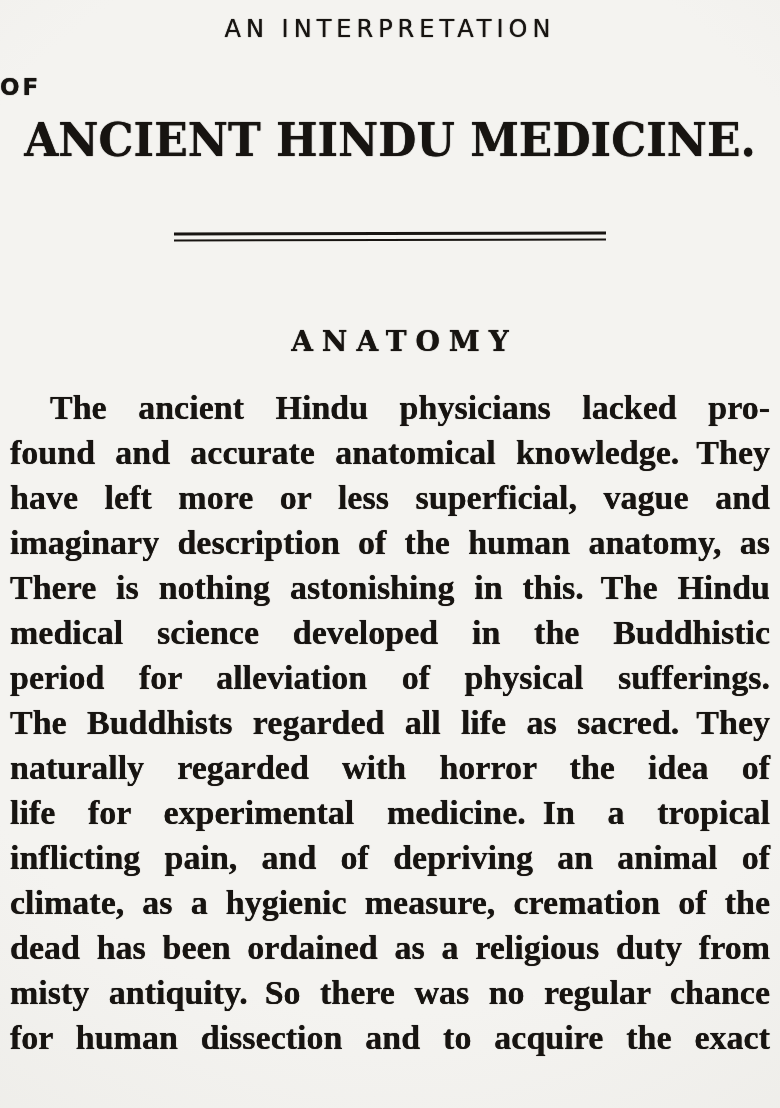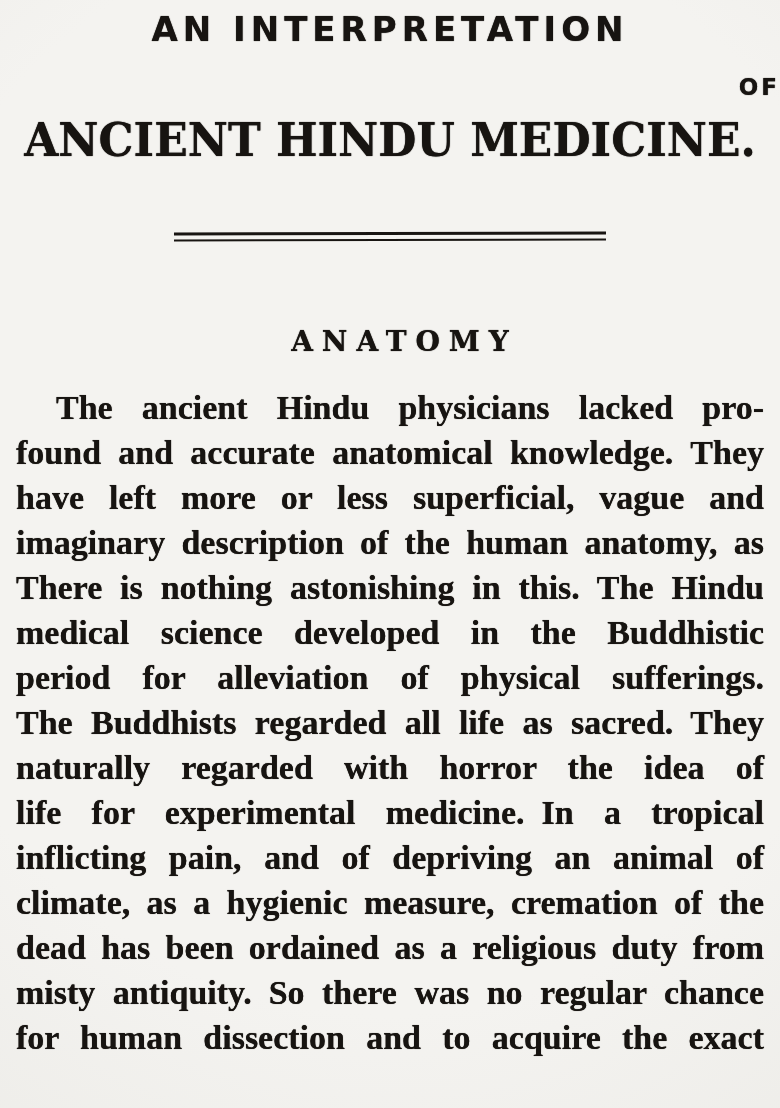--- a/index.html
+++ b/index.html
@@ -16,34 +16,34 @@
     overflow: hidden;
     color: #171411;
     background:
       radial-gradient(ellipse 120% 90% at 50% 42%, #f4f3f0 55%, #ecebe7 88%, #e4e3df 100%);
     box-sizing: border-box;
     padding-top: 10px;
   }
   
   .title-line1 {
     font-family: "DejaVu Sans", sans-serif;
-    font-weight: 700;
-    font-size: 34px;
+    font-weight: 400;
+    font-size: 24px;
     line-height: 38px;
     letter-spacing: 5px;
     text-align: center;
     text-shadow: 0 0 1px #1a1713;
   }
   .title-line2 {
     font-family: "DejaVu Sans", sans-serif;
     font-weight: 700;
     font-size: 23px;
     line-height: 26px;
     letter-spacing: 3px;
-    text-align: right;
+    text-align: left;
     margin-top: 26px;
     text-shadow: 0 0 1px #1a1713;
   }
   .title-line3 {
     font-family: "DejaVu Serif", "Liberation Serif", serif;
     font-weight: 700;
     font-size: 44px;
     line-height: 56px;
     text-align: center;
     margin-top: 12px;
@@ -68,21 +68,21 @@
     line-height: 38px;
     letter-spacing: 9px;
     text-align: center;
     margin-top: 82px;
     text-shadow: 0 0 1px #14110e;
     padding-left: 29px;
   }
   
   .paragraph {
     margin-top: 24px;
-    padding: 0 16px;
+    padding: 0 10px;
   }
   .para-line {
     font-family: "Liberation Serif", serif;
     font-weight: 700;
     font-size: 34px;
     line-height: 45px;
     white-space: nowrap;           
     white-space: normal;
     text-align: justify;
     text-align-last: justify;

